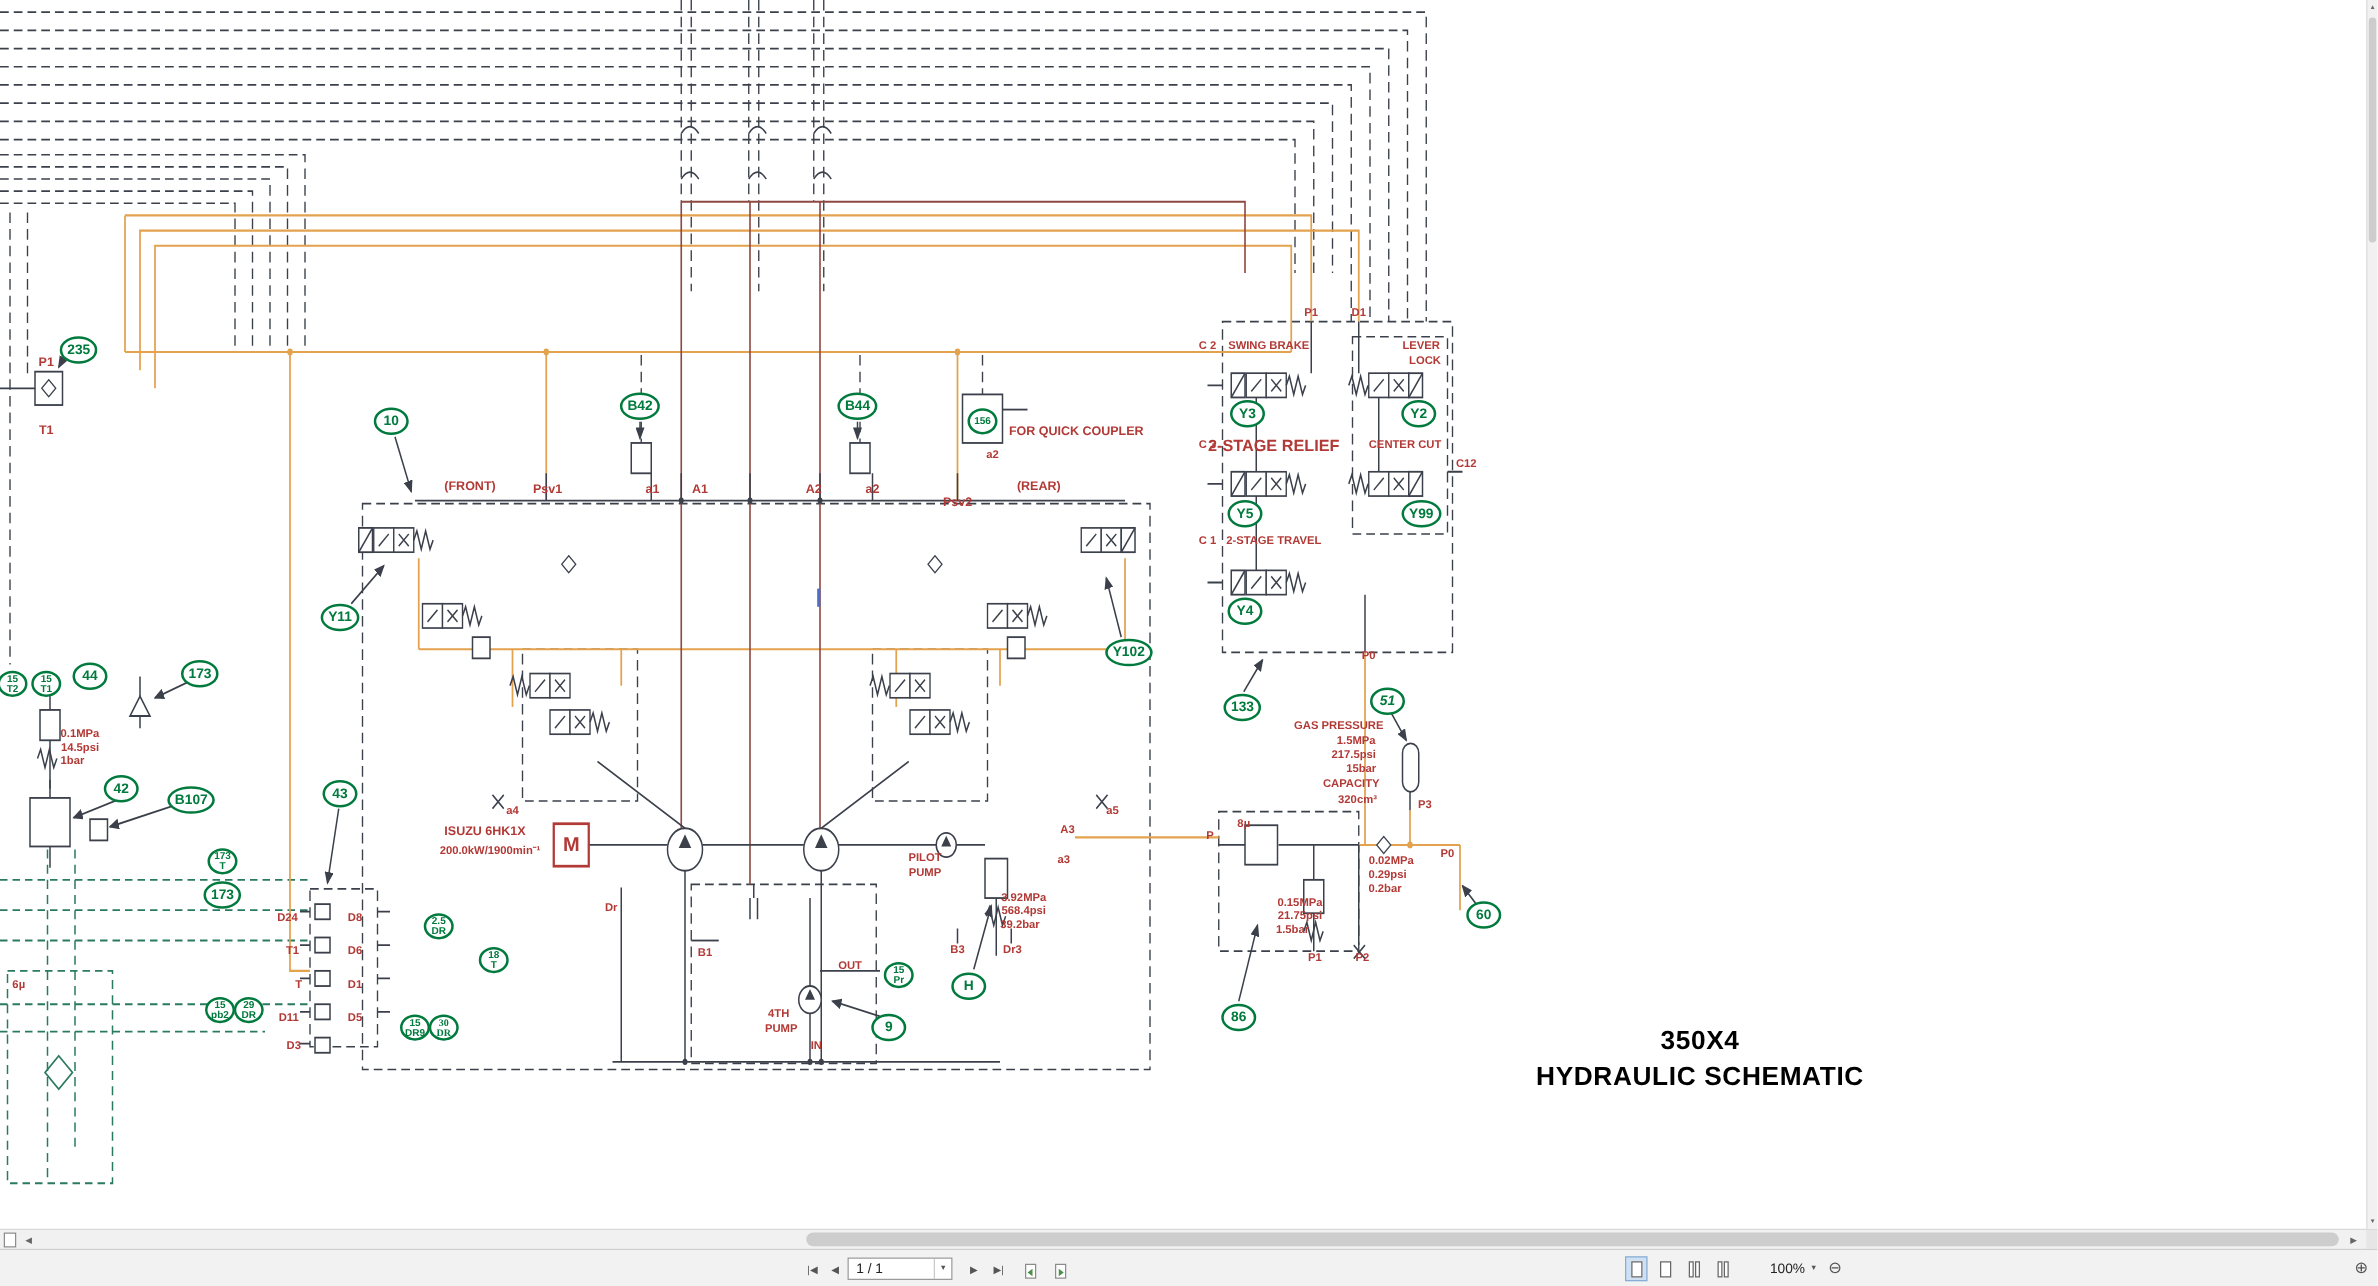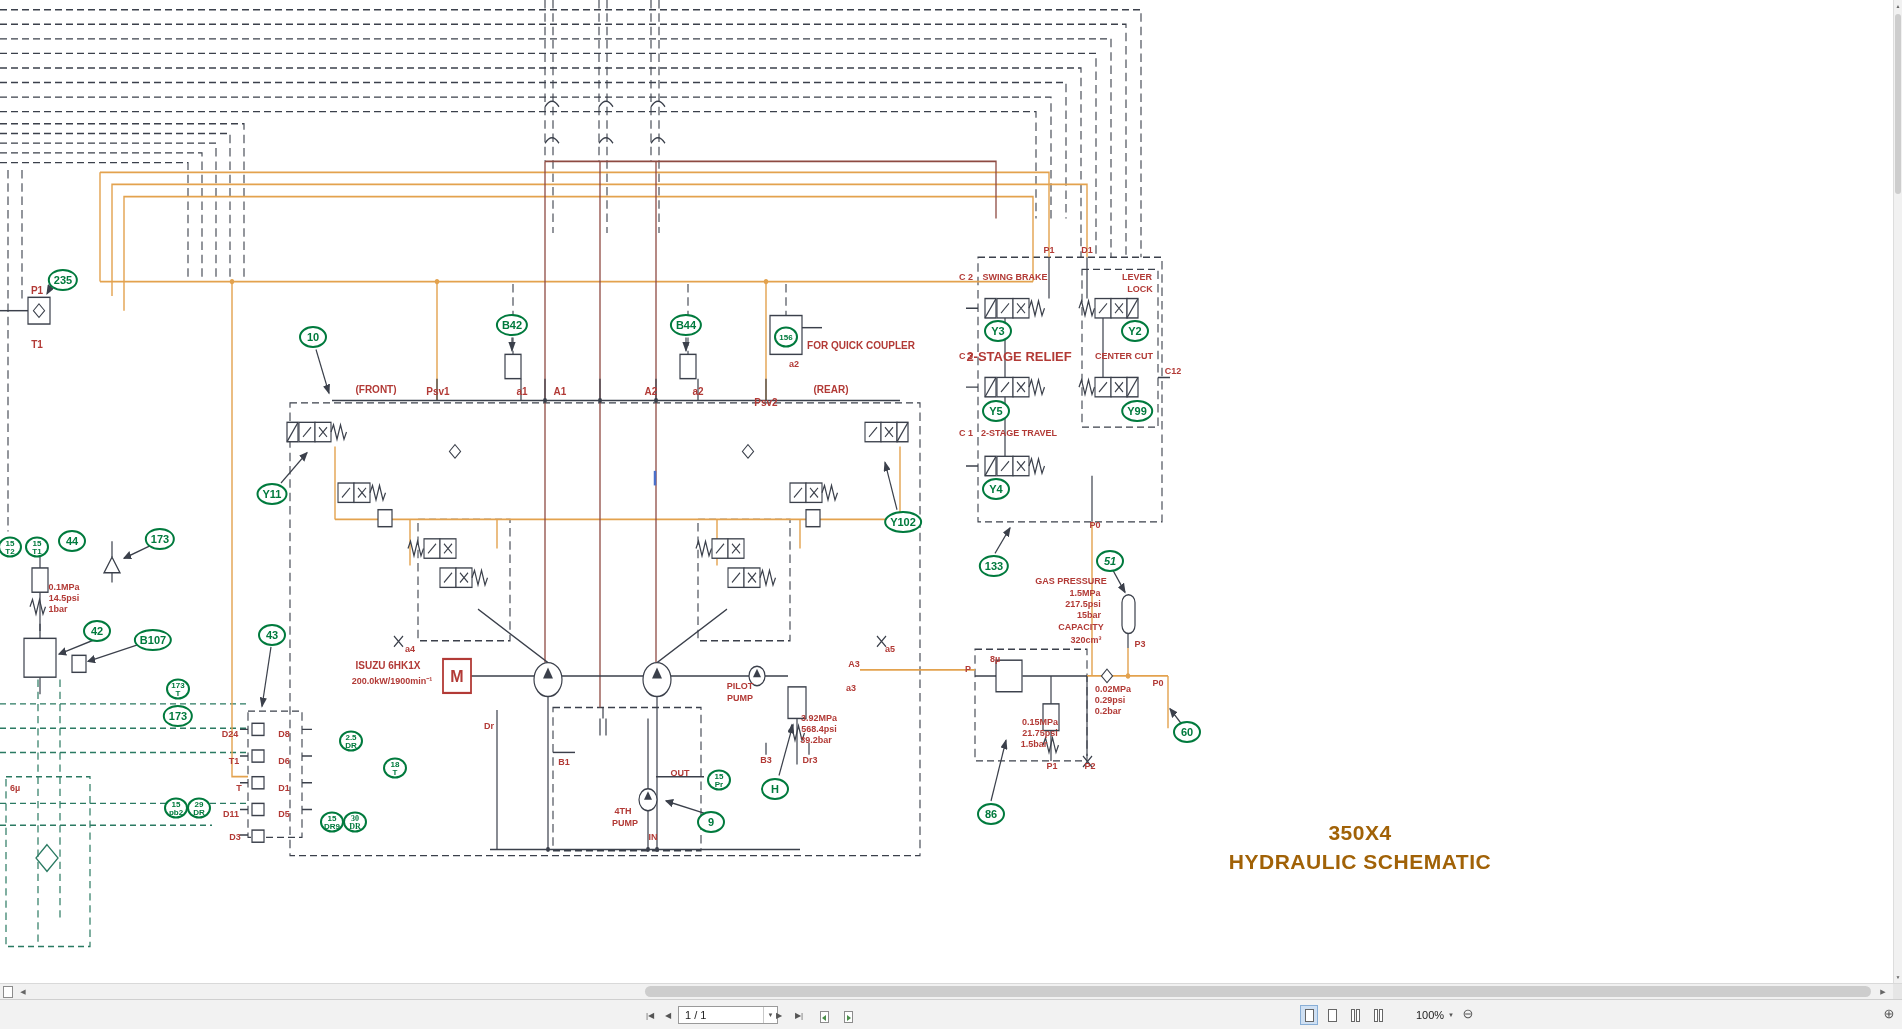--- a/index.html
+++ b/index.html
@@ -24,35 +24,35 @@
   #labels-layer,#callouts-layer{position:absolute;inset:0;pointer-events:none}
   .lbl{position:absolute;transform:translate(-50%,-50%);font-weight:700;font-size:10px;
        color:var(--red,#b23a36);white-space:nowrap;line-height:1}
   .callout{position:absolute;transform:translate(-50%,-50%);min-width:28px;height:22px;
        border:2px solid var(--green,#007a3d);border-radius:50%;background:#fff;
        color:var(--green,#007a3d);font-weight:700;font-size:11px;line-height:1;
        display:flex;flex-direction:column;align-items:center;justify-content:center;padding:0 4px}
   .callout span{display:block;text-align:center}
   .callout.small{min-width:24px;height:21px;font-size:8px;padding:0 2px}
   .titleblock{position:absolute;left:1205px;top:818px;width:310px;text-align:center;
-       font-weight:700;color:#a16207;font-size:21px;line-height:29px;letter-spacing:.5px}
+       font-weight:700;color:#000000;font-size:21px;line-height:29px;letter-spacing:.5px}
   
   .hscroll{position:absolute;left:0;top:983px;width:1902px;height:16px;background:#f1f1f1;
        border-top:1px solid #d9d9d9}
   .hthumb{position:absolute;left:645px;top:2px;width:1226px;height:11px;background:var(--thumb,#cdcdcd);border-radius:6px}
   .hs-arrow{position:absolute;top:0;width:14px;height:15px;color:#666;font-size:7px;
        display:flex;align-items:center;justify-content:center}
   .corner-ico{position:absolute;left:3px;top:2px;width:10px;height:12px;border:1px solid #8c8c8c;background:#fff}
   .hcorner{position:absolute;right:0;top:0;width:9px;height:15px;background:#e6e6e6}
   
   .toolbar{position:absolute;left:0;top:999px;width:1902px;height:30px;background:var(--toolbar_bg,#f2f2f2);
        border-top:1px solid #cfcfcf;font-size:11px;color:#333}
   .tbtn{position:absolute;top:6px;height:19px;background:none;border:none;color:#555;
        font-size:8px;line-height:19px;text-align:center;padding:0;font-family:inherit}
-  .page-box{position:absolute;left:678px;top:6px;width:100px;height:18px;background:#fff;
+  .page-box{position:absolute;left:678px;top:6px;width:84px;height:18px;background:#fff;
        border:1px solid #9a9a9a;display:flex;align-items:center}
   .page-box .val{flex:1;padding-left:6px;font-size:11px;color:#222}
   .page-box .caret{width:14px;font-size:6px;color:#555;text-align:center;border-left:1px solid #c9c9c9;line-height:16px}
   .pgico{display:block;width:9px;height:12px;border:1px solid #8c8c8c;background:#fff;margin:3px auto 0;position:relative}
   .pgico::after{content:"";position:absolute;top:3px;width:0;height:0;
        border-top:3px solid transparent;border-bottom:3px solid transparent}
   .pgico.fwd::after{left:2px;border-left:4px solid #4a8f4a}
   .pgico.back::after{left:1px;border-right:4px solid #4a8f4a}
   .vbtn{position:absolute;top:5px;width:18px;height:20px;border:1px solid transparent;background:none;
        display:flex;align-items:center;justify-content:center;gap:1px;padding:0}

